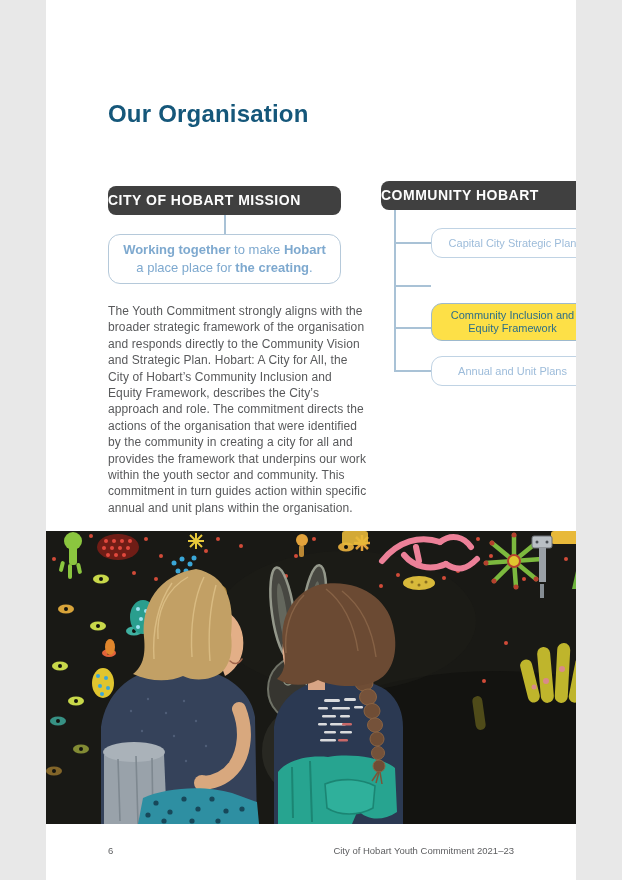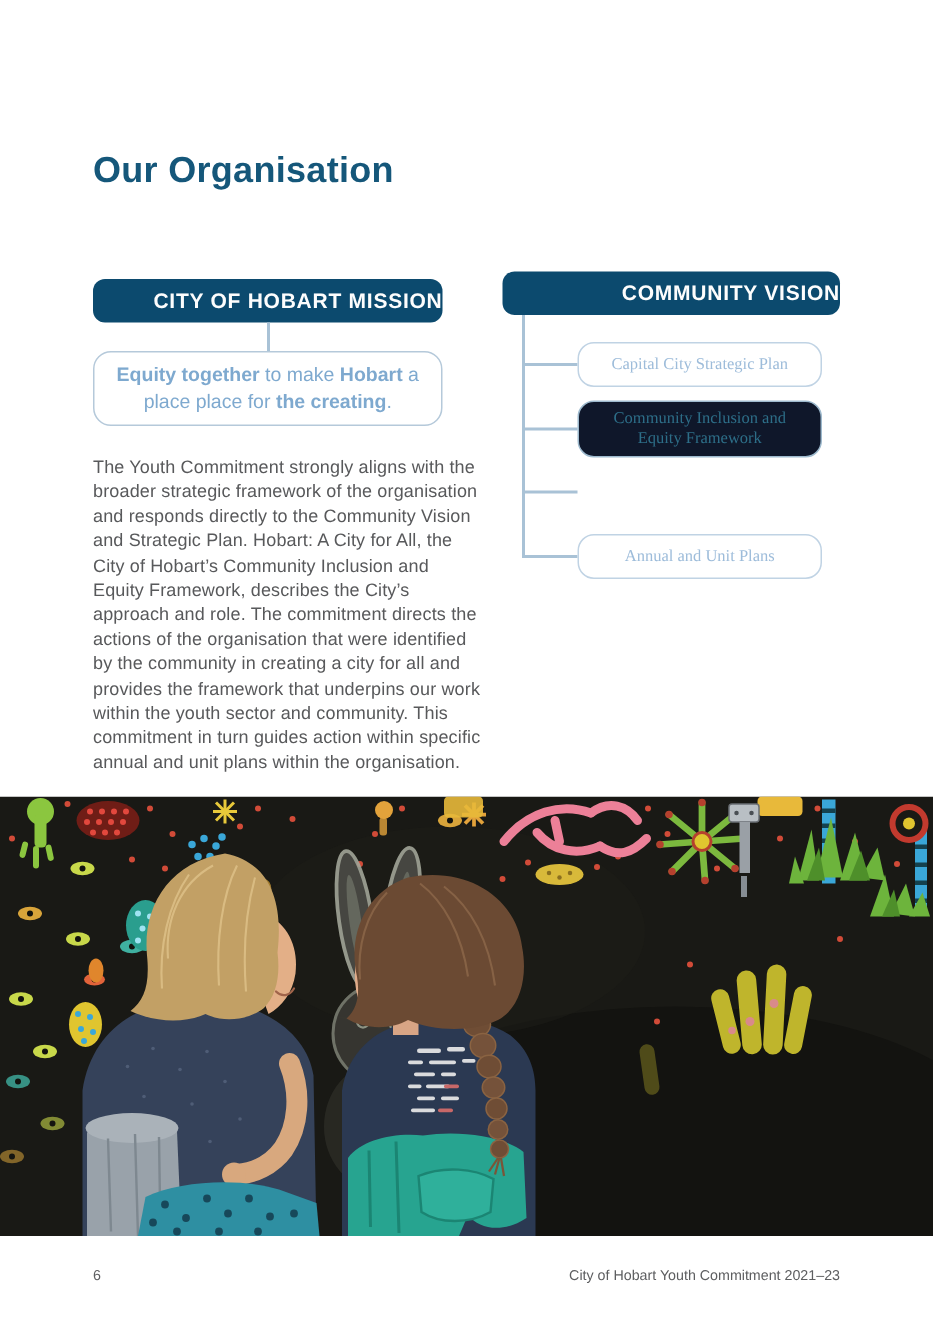--- a/index.html
+++ b/index.html
@@ -1,28 +1,28 @@
 <!DOCTYPE html>
 <html><head>
 <meta charset="utf-8">
 <style>
   html,body{margin:0;padding:0;background:#e8e8e8;}
   .page{
-    position:relative;width:622px;height:880px;background:#ffffff;
+    position:relative;width:530px;height:880px;background:#ffffff;
     margin:0 auto;overflow:hidden;
     font-family:"Liberation Sans",sans-serif;
   }
   .page-title{
     position:absolute;left:62px;top:100px;margin:0;
     font-size:24px;font-weight:bold;color:#15577a;letter-spacing:.2px;
   }
   
   .flow-header{
-    position:absolute;background:#0c4a6e;color:#fdfdfd;
-    font-weight:bold;text-align:right;border-radius:8px;
+    position:absolute;background:#404040;color:#fdfdfd;
+    font-weight:bold;text-align:left;border-radius:8px;
     letter-spacing:.5px;
   }
   .mission-header{left:62px;top:186px;width:233px;height:29px;line-height:29px;font-size:14px;}
   .vision-header{left:335px;top:181px;width:225px;height:29px;line-height:29px;font-size:14px;}
   .mission-connector{
     position:absolute;left:178px;top:215px;width:2px;height:19px;background:#a9c2d6;
   }
   .mission-box{
     position:absolute;left:62px;top:234px;width:233px;height:50px;
     border:1.4px solid #b5c9da;border-radius:12px;box-sizing:border-box;
@@ -34,24 +34,24 @@
     position:absolute;left:62px;top:303px;width:259px;margin:0;
     font-size:12px;line-height:16.4px;color:#58595b;letter-spacing:.1px;
   }
   
   .tree-trunk{position:absolute;left:348px;top:210px;width:1.6px;height:161px;background:#a9c2d6;}
   .tree-branch{position:absolute;left:348px;width:37px;height:1.6px;background:#a9c2d6;}
   .branch-0{top:242px;} .branch-1{top:285px;} .branch-2{top:327px;} .branch-3{top:370px;}
   .vision-item{
     position:absolute;left:385px;width:163px;box-sizing:border-box;
     border-radius:11px;text-align:center;font-size:11px;
-    display:flex;align-items:center;justify-content:center;font-family:Liberation Serif, serif;
+    display:flex;align-items:center;justify-content:center;
   }
   .vision-item.light{border:1.4px solid #c0d3e4;color:#9dbcda;background:#fff;}
-  .vision-item.medium{border:1.4px solid #9db9cd;color:#2d6e88;background:#0f172a;}
+  .vision-item.medium{border:1.4px solid #9db9cd;color:#2d6e88;background:#fde047;margin-top:36px;}
   .vision-item.active{background:#1a5c77;color:#ffffff;border:none;font-weight:500;}
   .item-0{top:228px;height:30px;}
   .item-1{top:267px;height:38px;line-height:13px;padding:0 18px;}
   .item-2{top:313px;height:30px;}
   .item-3{top:356px;height:30px;text-align:center;}
   
   .photo{position:absolute;left:0;top:531px;width:622px;height:293px;}
   .photo svg{display:block;}
   
   .footer-page-num{
@@ -64,25 +64,25 @@
 </head>
 <body>
 
 <div class="page">
 
   <h1 class="page-title">Our Organisation</h1>
 
   <div class="flow-header mission-header">CITY OF HOBART MISSION</div>
   <div class="mission-connector"></div>
   <div class="mission-box">
-      <span><span class="bold">Equity together</span><span> to make </span><span class="bold">Hobart</span><span> a place place for </span><span class="bold">the creating</span><span>.</span></span>
+      <span><span class="bold">Working together</span><span> to make </span><span class="bold">Hobart</span><span> a place place for </span><span class="bold">the creating</span><span>.</span></span>
     </div>
   <p class="body-text">The Youth Commitment strongly aligns with the broader strategic framework of the organisation and responds directly to the Community Vision and Strategic Plan. Hobart: A City for All, the City of Hobart’s Community Inclusion and Equity Framework, describes the City’s approach and role. The commitment directs the actions of the organisation that were identified by the community in creating a city for all and provides the framework that underpins our work within the youth sector and community. This commitment in turn guides action within specific annual and unit plans within the organisation.</p>
 
-  <div class="flow-header vision-header">COMMUNITY VISION</div>
+  <div class="flow-header vision-header">COMMUNITY HOBART</div>
   <div class="tree-trunk"></div>
   <div class="tree-branch branch-0"></div>
   <div class="tree-branch branch-1"></div>
   <div class="tree-branch branch-2"></div>
   <div class="tree-branch branch-3"></div>
   <div class="vision-item light item-0">Capital City Strategic Plan</div>
   <div class="vision-item medium item-1">Community Inclusion and Equity Framework</div>
   <div class="vision-item light item-3">Annual and Unit Plans</div>
 
   <div class="photo">

